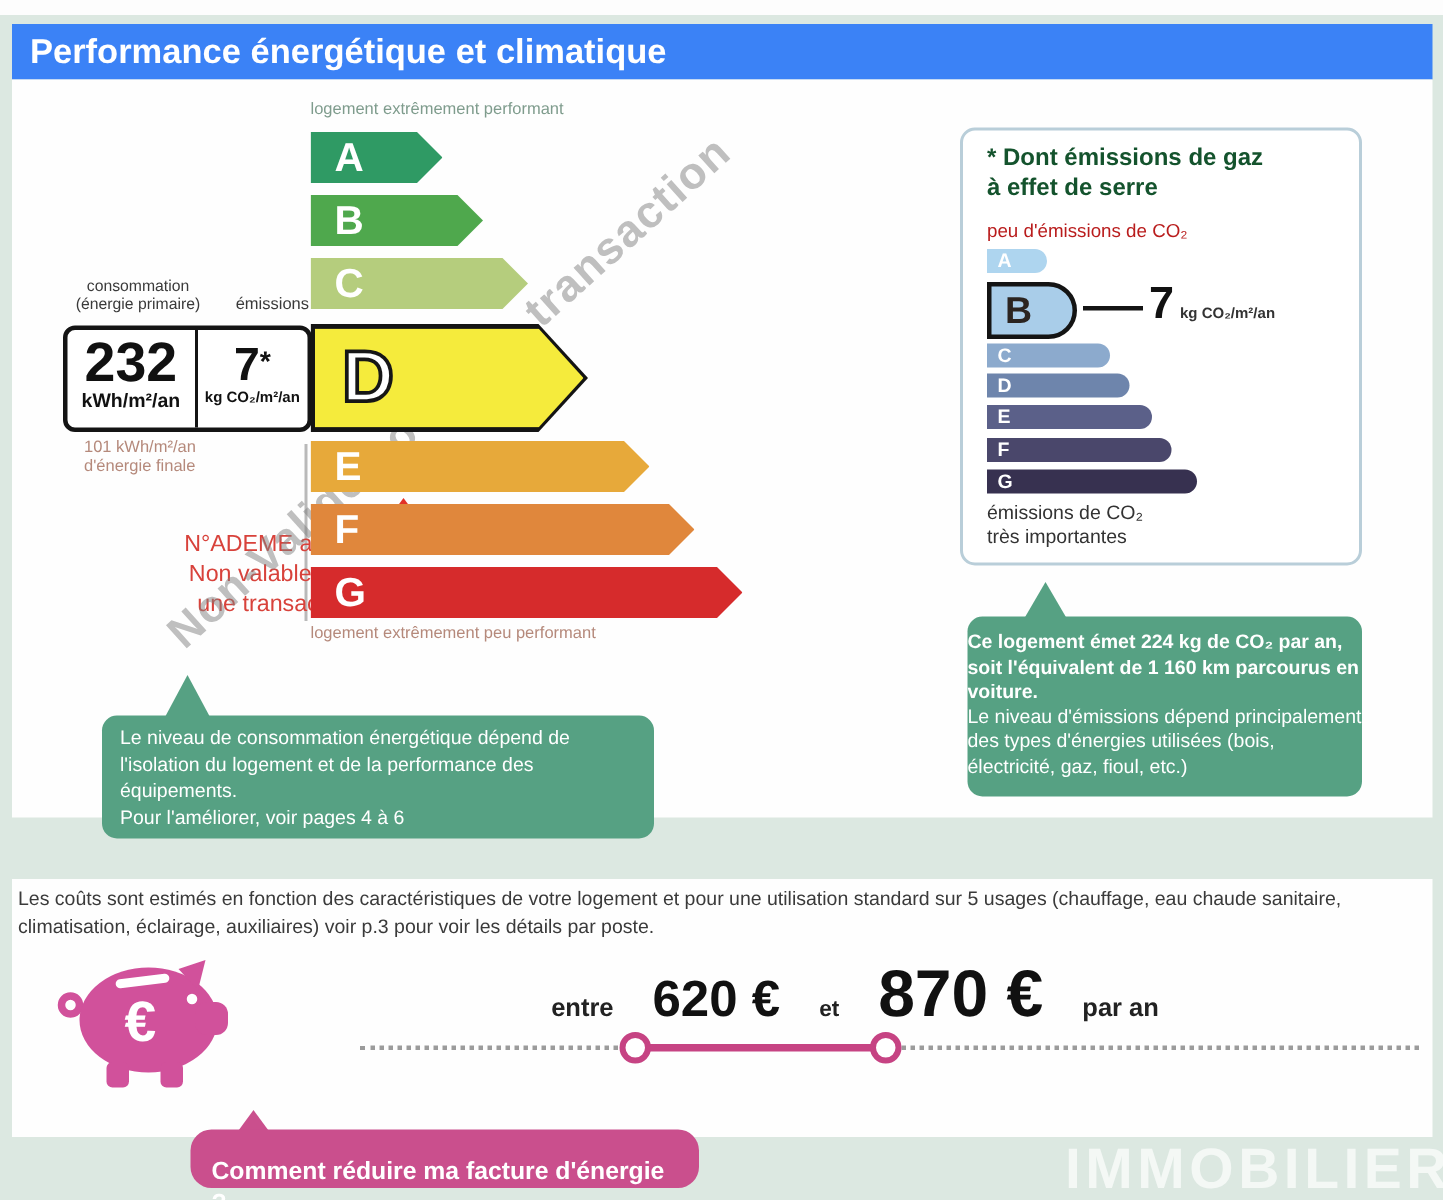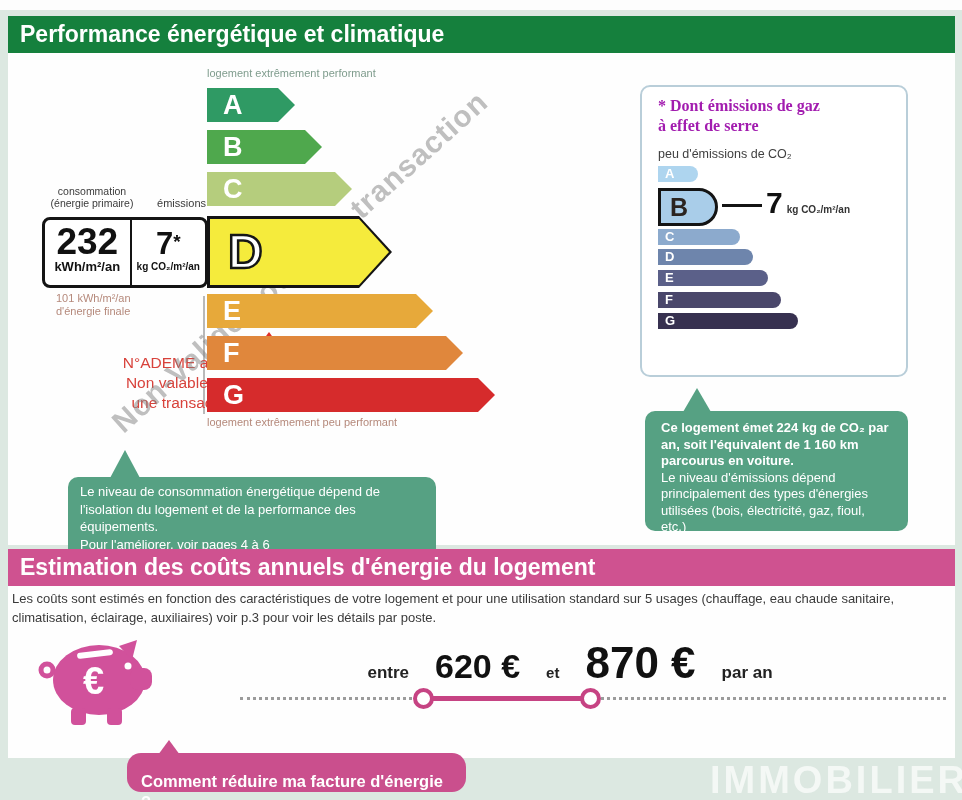--- a/index.html
+++ b/index.html
@@ -19,21 +19,21 @@
   .dark { color:#3a3a3a; }
   sup.star { font-size:19px; vertical-align:6px; }
 </style>
 </head>
 <body>
 
 <div id="page">
 
   <div class="abs" style="left:0;top:0;width:962px;height:10px;background:#fdfdfd;"></div>
 
-  <div class="band" style="top:16px;background:#15803d;">
+  <div class="band" style="top:16px;background:#3b82f6;">
     <span>Performance énergétique et climatique</span>
   </div>
 
   <div class="panel" style="top:53px;height:492px;"></div>
 
   <div class="abs muted-green" style="left:207px;top:67px;font-size:11px;">logement extrêmement performant</div>
   <div class="abs muted-red" style="left:207px;top:416px;font-size:11px;">logement extrêmement peu performant</div>
 
   <div class="abs" style="left:203px;top:296px;width:2px;height:118px;background:#b9b9b9;"></div>
 
@@ -58,46 +58,45 @@
 d'énergie finale</div>
 
   <div class="abs" style="left:252px;top:332px;width:0;height:0;border-left:17px solid transparent;border-right:17px solid transparent;border-bottom:23px solid #e23127;"></div>
   <div class="abs pre warn-red" style="left:62px;top:353px;width:245px;text-align:center;font-size:15.5px;font-weight:500;line-height:20px;">N°ADEME absent
 Non valable pour
 une transaction</div>
 
   <div class="abs" style="left:40px;top:245px;width:520px;text-align:center;font-size:30px;font-weight:600;letter-spacing:1px;color:rgba(128,128,128,0.5);transform:rotate(-42deg);">Non-Valide pour une transaction</div>
 
   <div class="abs" style="left:640px;top:85px;width:268px;height:292px;background:#fff;border:2px solid #b9ced9;border-radius:10px;"></div>
-  <div class="abs pre" style="left:658px;top:96px;font-size:16px;font-weight:700;color:#a21caf;line-height:20px;font-family:Liberation Serif, serif;">* Dont émissions de gaz
+  <div class="abs pre" style="left:658px;top:96px;font-size:16px;font-weight:700;color:#14532d;line-height:20px;">* Dont émissions de gaz
 à effet de serre</div>
-  <div class="abs" style="left:658px;top:147px;font-size:12.5px;color:#404040;">peu d'émissions de CO₂</div>
+  <div class="abs" style="left:658px;top:147px;font-size:12.5px;color:#b91c1c;">peu d'émissions de CO₂</div>
 
   <div class="abs" style="left:722px;top:204px;width:40px;height:3px;background:#141414;"></div>
   <div class="abs" style="left:766px;top:186px;display:flex;align-items:baseline;gap:4px;">
     <span style="font-size:30px;font-weight:800;color:#111;">7</span>
     <span style="font-size:10px;font-weight:700;color:#333;">kg CO₂/m²/an</span>
   </div>
 
+  <div class="abs pre" style="left:658px;top:334px;font-size:13px;color:#333;line-height:16px;">émissions de CO₂
+très importantes</div>
 
   <div class="tail-up" style="left:683px;top:388px;border-left:14px solid transparent;border-right:14px solid transparent;border-bottom:24px solid #56a183;"></div>
-  <div class="bubble" style="left:645px;top:411px;width:263px;height:120px;padding:9px 16px;font-size:13px;line-height:16.5px;overflow:hidden;">
+  <div class="bubble" style="left:645px;top:411px;width:263px;height:120px;padding:9px 0;font-size:13px;line-height:16.5px;overflow:hidden;">
     <span style="font-weight:700;">Ce logement émet 224 kg de CO₂ par an, soit l'équivalent de 1 160 km parcourus en voiture.</span><br>
     <span>Le niveau d'émissions dépend principalement des types d'énergies utilisées (bois, électricité, gaz, fioul, etc.)</span>
   </div>
 
   <div class="tail-up" style="left:110px;top:450px;border-left:15px solid transparent;border-right:15px solid transparent;border-bottom:28px solid #56a183;"></div>
   <div class="bubble" style="left:68px;top:477px;width:368px;padding:6px 12px;font-size:13px;line-height:17.5px;">
     <span>Le niveau de consommation énergétique dépend de l'isolation du logement et de la performance des équipements.</span><br>
     <span>Pour l'améliorer, voir pages 4 à 6</span>
   </div>
 
-  <div class="band" style="top:549px;background:#cf5290;">
-    <span>Estimation des coûts annuels d'énergie du logement</span>
-  </div>
 
   <div class="panel" style="top:586px;height:172px;"></div>
 
   <div class="abs dark" style="left:12px;top:589px;width:940px;font-size:13px;line-height:19px;">Les coûts sont estimés en fonction des caractéristiques de votre logement et pour une utilisation standard sur 5 usages (chauffage, eau chaude sanitaire, climatisation, éclairage, auxiliaires) voir p.3 pour voir les détails par poste.</div>
 
   <svg class="abs" style="left:35px;top:628px;" width="120" height="100" viewBox="0 0 120 100">
     <circle cx="12" cy="42" r="6" fill="none" stroke="#d1519b" stroke-width="5"></circle>
     <ellipse cx="64" cy="52" rx="46" ry="35" fill="#d1519b"></ellipse>
     <polygon points="84,18 102,12 97,32" fill="#d1519b"></polygon>
     <rect x="95" y="40" width="22" height="22" rx="8" fill="#d1519b"></rect>

